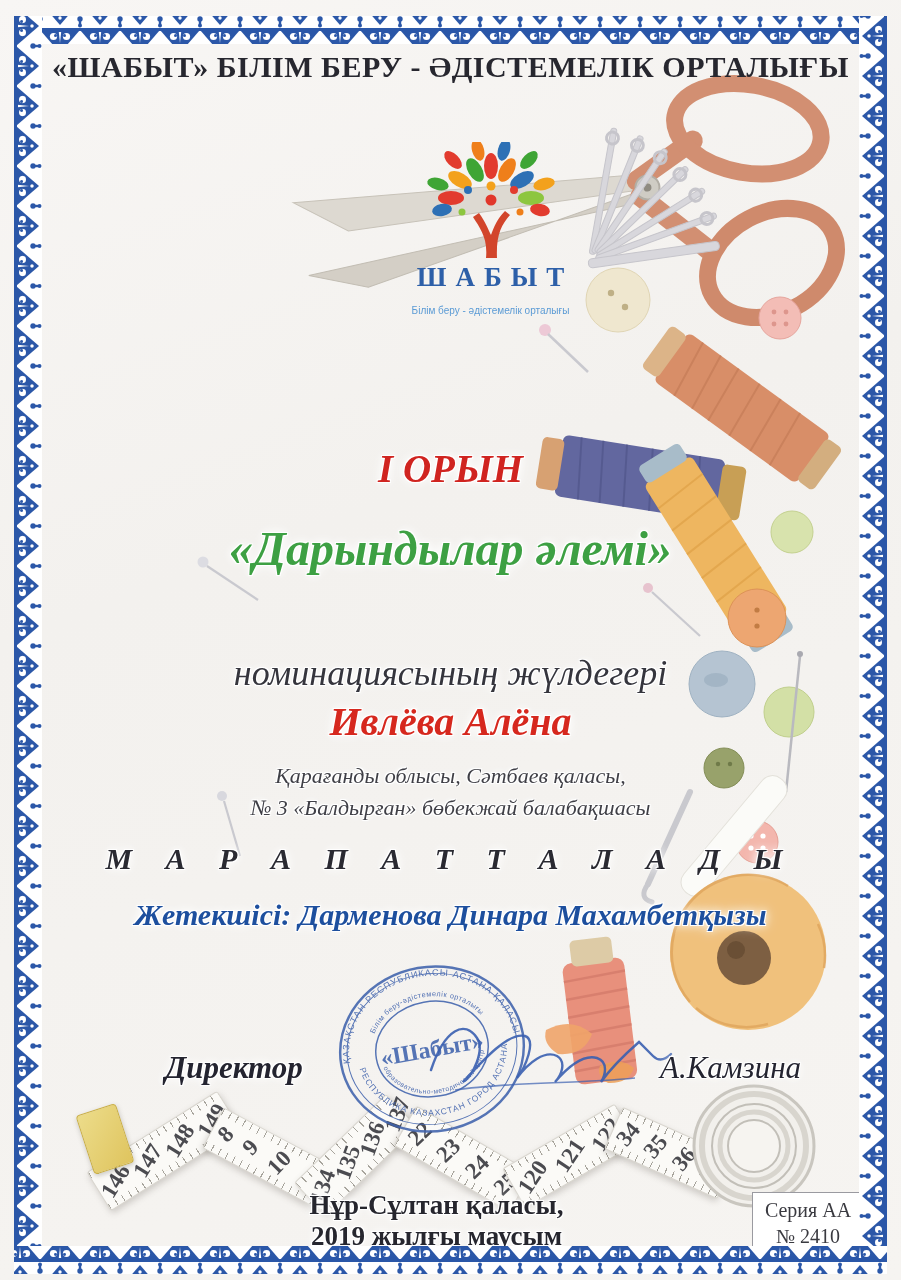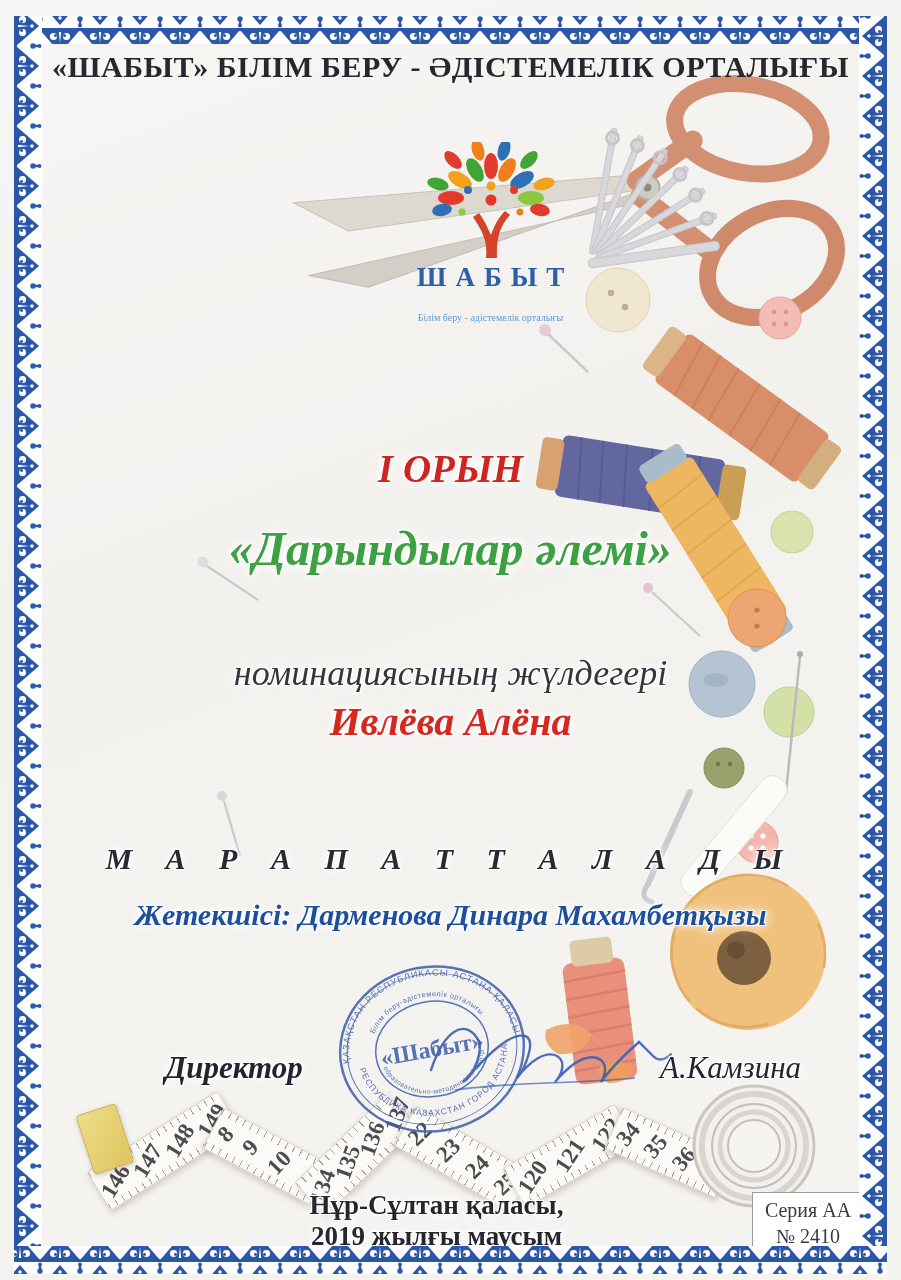--- a/index.html
+++ b/index.html
@@ -8,21 +8,21 @@
     background:linear-gradient(160deg,#f8f6f4 0%,#f3f1ee 40%,#f6f4f1 100%);
     overflow:hidden;font-family:"Liberation Serif","DejaVu Serif",serif;
   }
   .abs{position:absolute;}
   .ctr{left:0;width:100%;text-align:center;}
   .glow{text-shadow:-1px -1px 0 #fff,1px -1px 0 #fff,-1px 1px 0 #fff,1px 1px 0 #fff,0 0 8px #fff,0 0 14px #fff;}
   
   .org-header{top:50px;font-size:30px;font-weight:bold;color:#27272f;letter-spacing:.5px;z-index:20;}
   .logo-block{top:142px;left:403px;width:175px;text-align:center;z-index:20;}
   .logo-name{font-size:27px;font-weight:bold;color:#2d5fa8;letter-spacing:9px;margin-top:-2px;text-indent:9px;}
-  .logo-tagline{font-size:10px;color:#5b9bd5;margin-top:19px;font-family:Liberation Serif, serif;}
+  .logo-tagline{font-size:10px;color:#5b9bd5;margin-top:12px;font-family:Liberation Sans, sans-serif;}
   .diploma-title{top:282px;font-size:112px;line-height:1.05;font-style:italic;font-weight:bold;color:#2a57a7;z-index:20;
     text-shadow:-3px -3px 0 #fff,3px -3px 0 #fff,-3px 3px 0 #fff,3px 3px 0 #fff,0 -4px 0 #fff,0 4px 0 #fff,-4px 0 0 #fff,4px 0 0 #fff,0 0 16px #fff;}
   .diploma-title span{display:inline-block;transform:scaleX(1.18);}
   .place-line{top:446px;font-size:39px;font-weight:bold;font-style:italic;color:#d02420;z-index:20;}
   .contest-name{top:498px;font-size:48px;font-weight:bold;font-style:italic;color:#3da043;z-index:20;margin-top:23px;}
   .contest-intro{top:564px;font-size:36px;font-style:italic;color:#35353d;z-index:20;}
   .nomination-name{top:610px;font-size:34px;font-weight:bold;font-style:italic;color:#1c1c23;z-index:20;}
   .nomination-suffix{top:652px;font-size:36px;font-style:italic;color:#35353d;z-index:20;}
   .winner-name{top:698px;font-size:40px;font-weight:bold;font-style:italic;color:#d6281e;z-index:20;}
   .location-lines{top:760px;font-size:22px;font-style:italic;color:#3f3f46;line-height:1.45;z-index:20;}
@@ -274,20 +274,24 @@
       </g>
     </svg>
     <div class="logo-name">ШАБЫТ</div>
     <div class="logo-tagline">Білім беру - әдістемелік орталығы</div>
   </div>
 
   <div class="abs ctr place-line glow">І ОРЫН</div>
   <div class="abs ctr contest-name glow">«Дарындылар әлемі»</div>
   <div class="abs ctr winner-name glow">Ивлёва  Алёна</div>
   <div class="abs ctr nomination-suffix glow">номинациясының жүлдегері</div>
+  <div class="abs ctr location-lines glow">
+    <div>Қарағанды облысы, Сәтбаев қаласы,</div>
+    <div>№ 3 «Балдырған» бөбекжай балабақшасы</div>
+  </div>
   <div class="abs ctr award-word glow">М А Р А П А Т Т А Л А Д Ы</div>
   <div class="abs ctr supervisor-line glow">Жетекшісі: Дарменова Динара Махамбетқызы</div>
 
   <svg class="abs stamp" viewBox="0 0 210 192" xmlns="http://www.w3.org/2000/svg">
     <g transform="rotate(-10,105,96)" fill="none" stroke="#4063ad">
       <ellipse cx="105" cy="96" rx="93" ry="83" stroke-width="2.5"></ellipse>
       <ellipse cx="105" cy="96" rx="86" ry="76" stroke-width="1"></ellipse>
       <ellipse cx="105" cy="96" rx="57" ry="48" stroke-width="1.5"></ellipse>
       <path id="st-top" d="M21,96 A84,74 0 0 1 189,96" stroke="none"></path>
       <path id="st-bot" d="M29,96 A76,67 0 0 0 181,96" stroke="none"></path>

